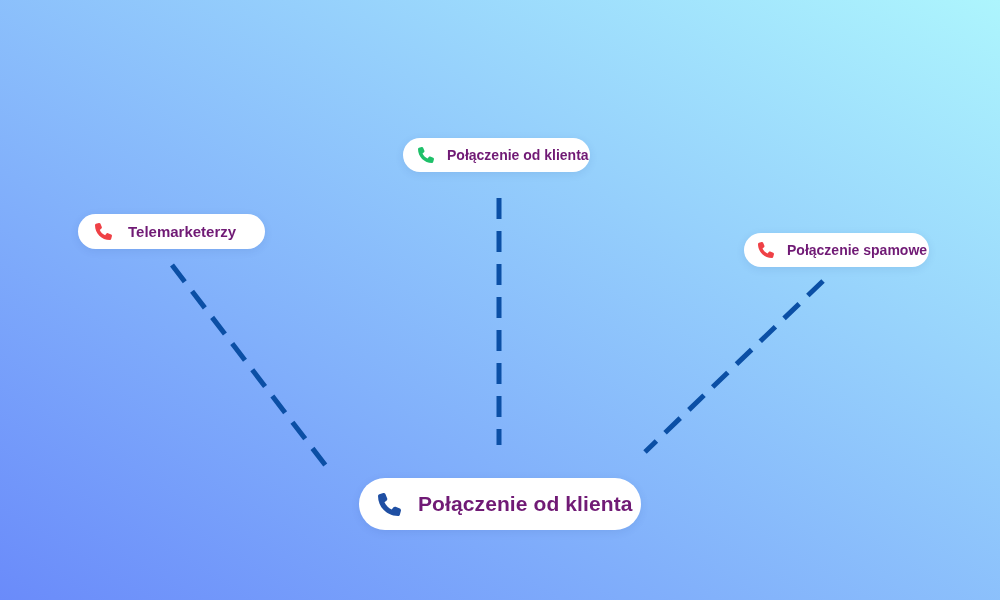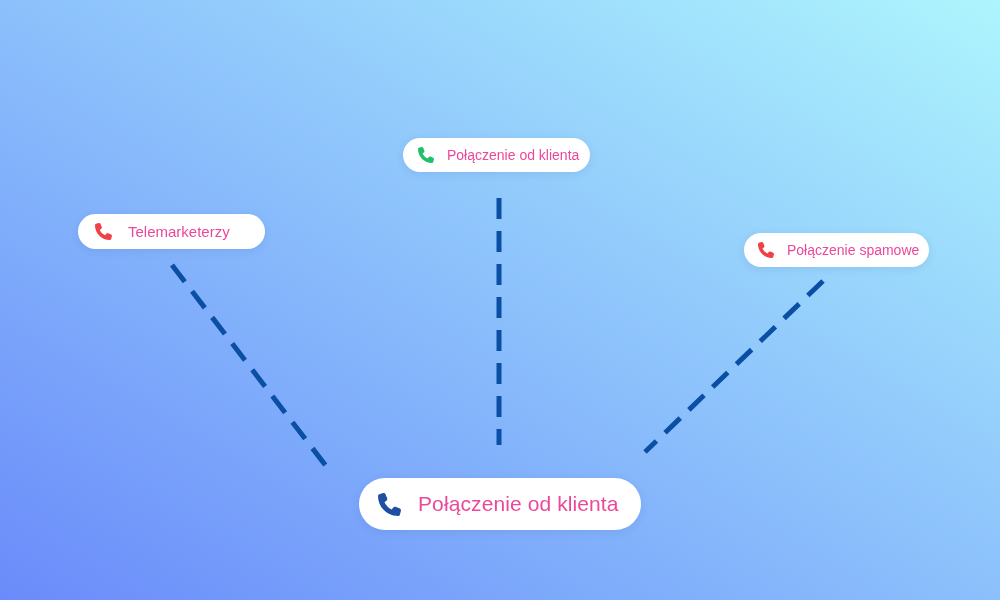--- a/index.html
+++ b/index.html
@@ -34,23 +34,23 @@
 
   .pill .icon {
     display: inline-flex;
     align-items: center;
     justify-content: center;
     flex: 0 0 auto;
   }
   .pill .icon svg { display: block; width: 100%; height: 100%; }
 
   .pill .label {
-    font-weight: 400;
+    font-weight: 700;
     white-space: nowrap;
-    color: #ec4899;
+    color: #701a75;
   }
 
   
   .pill--top {
     left: 403px; top: 138px;
     width: 187px; height: 34px;
     padding-left: 15px;
   }
   .pill--top .icon { width: 16px; height: 16px; margin-right: 13px; }
   .pill--top .label { font-size: 14px; }

